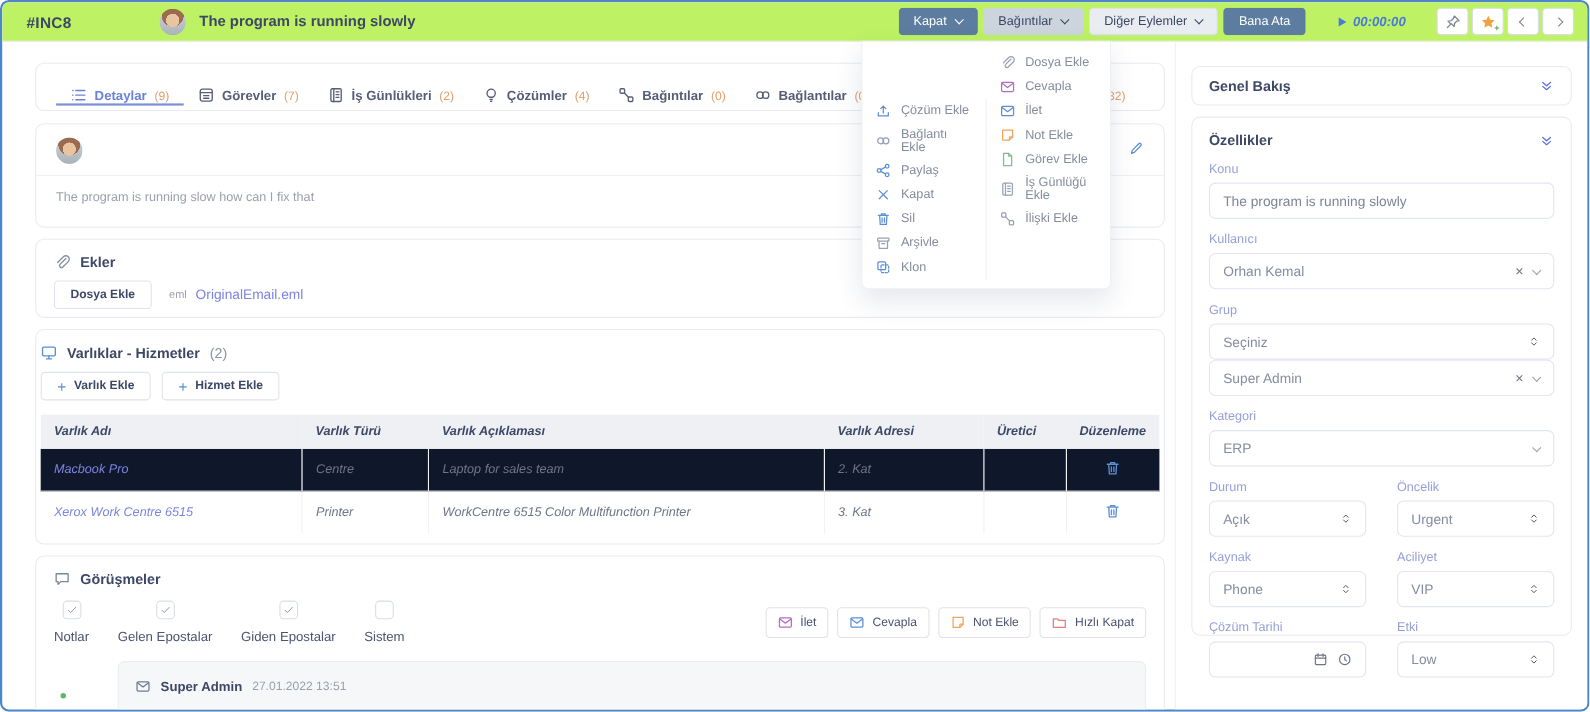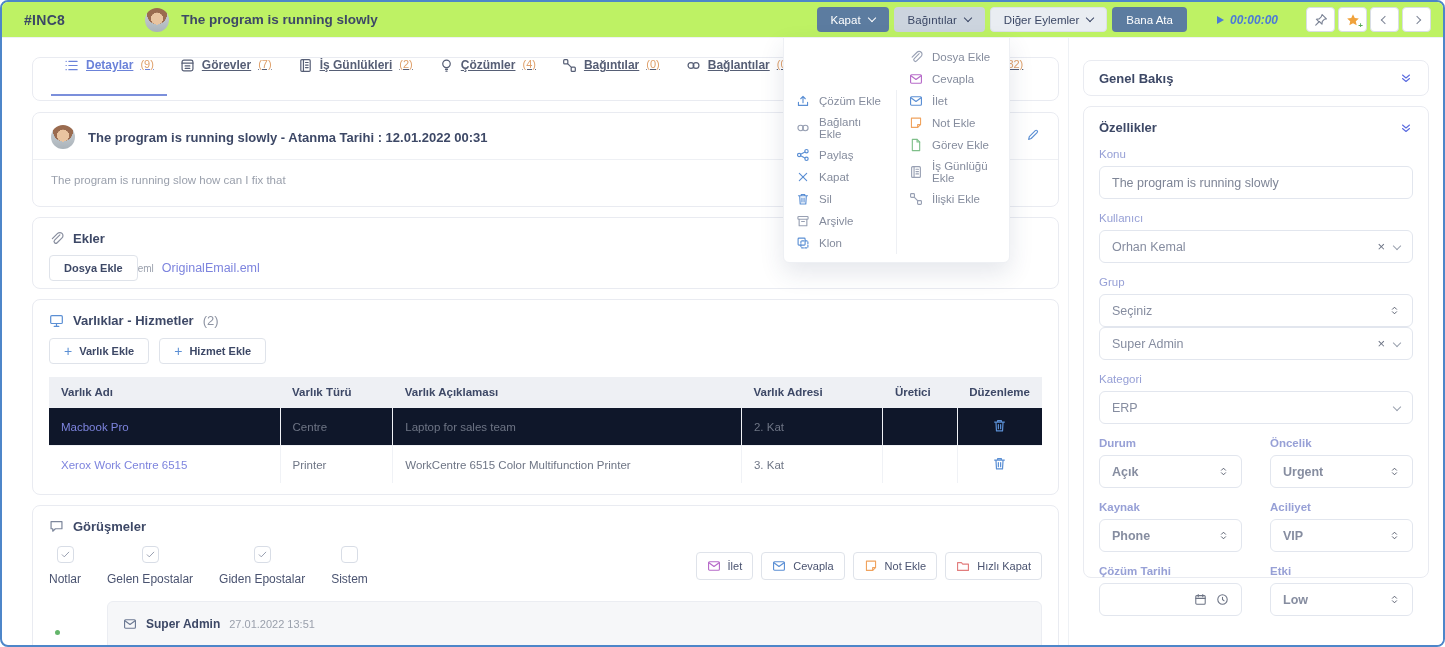--- a/index.html
+++ b/index.html
@@ -43,49 +43,49 @@
           display:flex; align-items:center; justify-content:center; color:#7c8496; cursor:pointer; position:relative; }
   .star { color:#f0a23c; }
   .star-plus { position:absolute; right:3px; bottom:1px; font-size:8px; font-weight:bold; color:#57a65a; }
 
   
   .col-left { position:absolute; left:0; top:36px; width:1066px; bottom:0; overflow:hidden; }
   .card { margin-left:30px; width:1027px; background:#fff; border:1px solid #e9ebf1; border-radius:8px; }
 
   
   .tabcard { margin-top:19px; height:44px; display:flex; align-items:stretch; padding:0 18px 4px; }
-  .tab { display:flex; align-items:flex-start; gap:7px; padding:0 13px; font-size:12px; font-weight:bold;
-         color:#565e75; cursor:pointer; border-bottom:2px solid transparent;text-decoration:underline; }
+  .tab { display:flex; align-items:flex-end; gap:7px; padding:0 13px; font-size:12px; font-weight:bold;
+         color:#565e75; cursor:pointer; border-bottom:2px solid transparent; }
   .tab .cnt { color:#dfa06b; font-weight:normal; font-size:11px; }
   .tab.active { color:#6b82d9; border-bottom-color:#7b8fdb; }
   .tab .ic { width:15px; height:15px; }
 
   
   .ticket { margin-top:11px; height:95px; }
   .t-head { display:flex; align-items:center; padding:12px 18px 10px; border-bottom:1px solid #eef0f4; }
   .t-title { margin-left:13px; font-size:13px; font-weight:bold; color:#3d4866; }
   .t-edit { margin-left:auto; color:#5b8fd4; cursor:pointer; }
   .t-desc { padding:14px 18px; font-size:11.5px; color:#9aa0ac; }
 
   
   .ekler { margin-top:10px; height:72px; padding:13px 16px; }
   .sec-head { display:flex; align-items:center; gap:9px; font-size:13px; font-weight:bold; color:#3d4866; }
   .sec-head .ic { width:15px; height:15px; }
   .ekler-row { margin-top:9px; display:flex; align-items:center; }
   .wbtn { background:#fff; border:1px solid #dfe3ea; border-radius:4px; color:#3d4866; font-size:11px;
           font-weight:bold; padding:6px 14px; cursor:pointer; display:inline-flex; align-items:center; gap:7px; font-family:inherit; }
-  .file-ext { font-size:10px; color:#9aa0ad; }
+  .file-ext { margin-left:16px; font-size:10px; color:#9aa0ad; }
   .file-link { margin-left:8px; font-size:12.5px; color:#7d84de; cursor:pointer; text-decoration:none; }
 
   
-  .varlik { margin-top:10px; height:196px; padding:13px 16px; }
+  .varlik { margin-top:10px; height:196px; padding:13px 4px; }
   .sec-count { color:#8d93a2; font-weight:normal; }
   .varlik-btns { margin-top:10px; display:flex; gap:10px; }
   .plus { color:#5b8fd4; font-size:14px; font-weight:normal; line-height:10px; }
-  table.assets { margin-top:13px; width:100%; border-collapse:collapse; font-size:11.5px; }
+  table.assets { margin-top:13px; width:100%; border-collapse:collapse; font-size:11.5px;font-style:italic; }
   table.assets th { background:#eef0f4; color:#3d4866; text-align:left; font-size:11.5px; font-weight:bold;
                     padding:9px 12px; }
   table.assets td { padding:10px 12px; color:#6e7585; border-top:1px solid #f0f2f6; border-left:1px solid #f0f2f6; }
   table.assets td:first-child { border-left:none; }
   table.assets tr.r1 td { background:#0f172a; }
   table.assets a.alink { color:#7d84de; text-decoration:none; cursor:pointer; }
   td.center { text-align:center; }
   .trash-btn { color:#5b8fd4; cursor:pointer; display:inline-flex; }
   .trash-btn .ic { width:15px; height:15px; }
 
@@ -131,21 +131,21 @@
   .props-head { display:flex; align-items:center; }
   .flabel { margin-top:13px; margin-bottom:6px; font-size:11.5px; color:#97a0d6; }
   .ctl { height:33px; border:1px solid #e2e6ee; border-radius:6px; background:#fff; display:flex;
          align-items:center; padding:0 12px; font-size:12.5px; color:#868da0; cursor:pointer; }
   input.ctl { width:100%; color:#7e8596; font-family:inherit; outline:none; cursor:text; }
   .ctl .spacer { flex:1; }
   .clear-x { font-size:13px; color:#6d7485; margin-right:9px; cursor:pointer; }
   .ctl .chev { color:#9aa1af; margin-top:-2px; }
   .updown { color:#4a5163; display:flex; }
   .updown .ic { width:11px; height:11px; stroke-width:1.6px; }
-  .two-col { display:flex; gap:28px;font-weight:bold; }
+  .two-col { display:flex; gap:28px; }
   .two-col > div { flex:1; min-width:0; }
   .date-icons { display:flex; gap:9px; color:#6d7485; margin-left:auto; }
   .date-icons .ic { width:13px; height:13px; }
 </style>
 </head>
 <body>
 
 <svg width="0" height="0" style="position:absolute" aria-hidden="true">
   <symbol id="i-list" viewBox="0 0 16 16">
       <path d="M2.2 3.5h.2M5.2 3.5H14M2.2 8h.2M5.2 8H14M2.2 12.5h.2M5.2 12.5H14"></path>
@@ -450,21 +450,20 @@
             <use href="#i-history"></use>
           </svg>
         <span>Geçmiş</span>
         <span class="cnt">(32)</span>
         </div>
     </nav>
 
     <section class="card ticket">
       <div class="t-head">
         <span class="avatar"></span>
-        <span class="t-title">The program is running slowly - Atanma Tarihi : 12.01.2022 00:31</span>
         <span class="t-edit">
           <svg class="ic">
               <use href="#i-pencil"></use>
             </svg>
         </span>
       </div>
       <div class="t-desc">The program is running slow how can I fix that</div>
     </section>
 
     <section class="card ekler">

